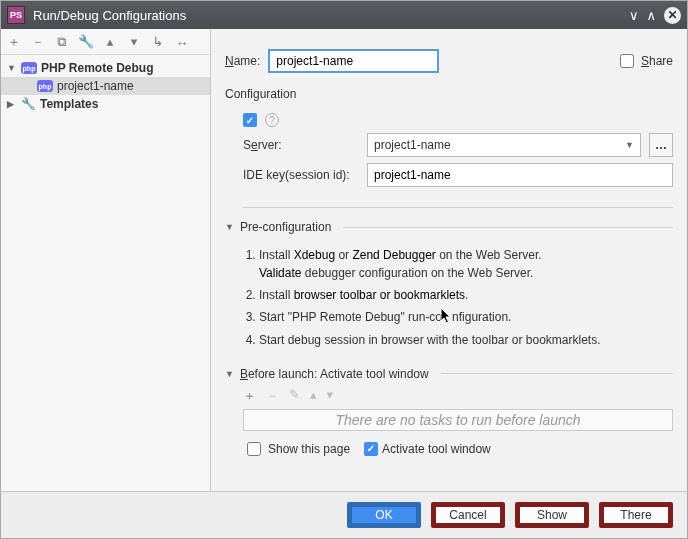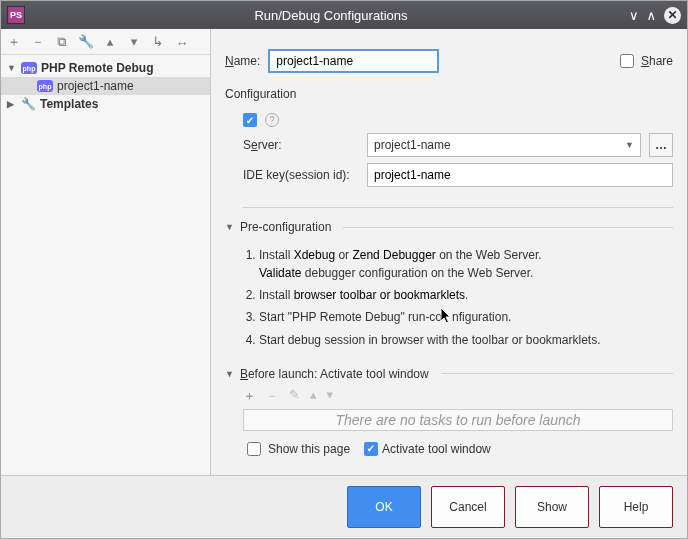--- a/index.html
+++ b/index.html
@@ -31,21 +31,21 @@
     font-size: 13px;
   }
   .titlebar .app-icon {
     width: 18px; height: 18px;
     background: #a6428a;
     border: 1px solid #333;
     display: flex; align-items: center; justify-content: center;
     font-size: 9px; font-weight: bold; color: #fff;
     margin-right: 8px;
   }
-  .titlebar .title { flex: 1; text-align: center; }
+  .titlebar .title { flex: 1; text-align: left; }
   .titlebar .win-icons { display: flex; gap: 8px; align-items: center; }
   .titlebar .win-icons span { cursor: default; }
   .close-circle {
     width: 17px; height: 17px; border-radius: 50%;
     background: #eee; color: #333; font-size: 12px;
     display: flex; align-items: center; justify-content: center;
     font-weight: bold;
   }
   .body {
     flex: 1;
@@ -195,22 +195,22 @@
   .footer {
     border-top: 1px solid #c8c8c8;
     padding: 10px 14px;
     display: flex;
     justify-content: flex-end;
     gap: 10px;
     background: #ededed;
   }
   .btn {
     min-width: 74px;
-    height: 42px;
-    border: 1px solid #7f1d1d;
+    height: 26px;
+    border: 5px solid #7f1d1d;
     background: #fdfdfd;
     font-size: 12px;
     display: flex; align-items: center; justify-content: center;
     border-radius: 2px;
   }
   .btn.primary {
     background: #3f8ef0;
     border-color: #2e6db5;
     color: #fff;
     font-weight: 500;
@@ -350,15 +350,15 @@
           <span>Activate tool window</span>
         </label>
       </div>
     </div>
   </div>
 
   <div class="footer">
     <div class="btn primary">OK</div>
     <div class="btn">Cancel</div>
     <div class="btn">Show</div>
-    <div class="btn">Help</div>
+    <div class="btn">There</div>
   </div>
 </div>
 
 </body></html>

